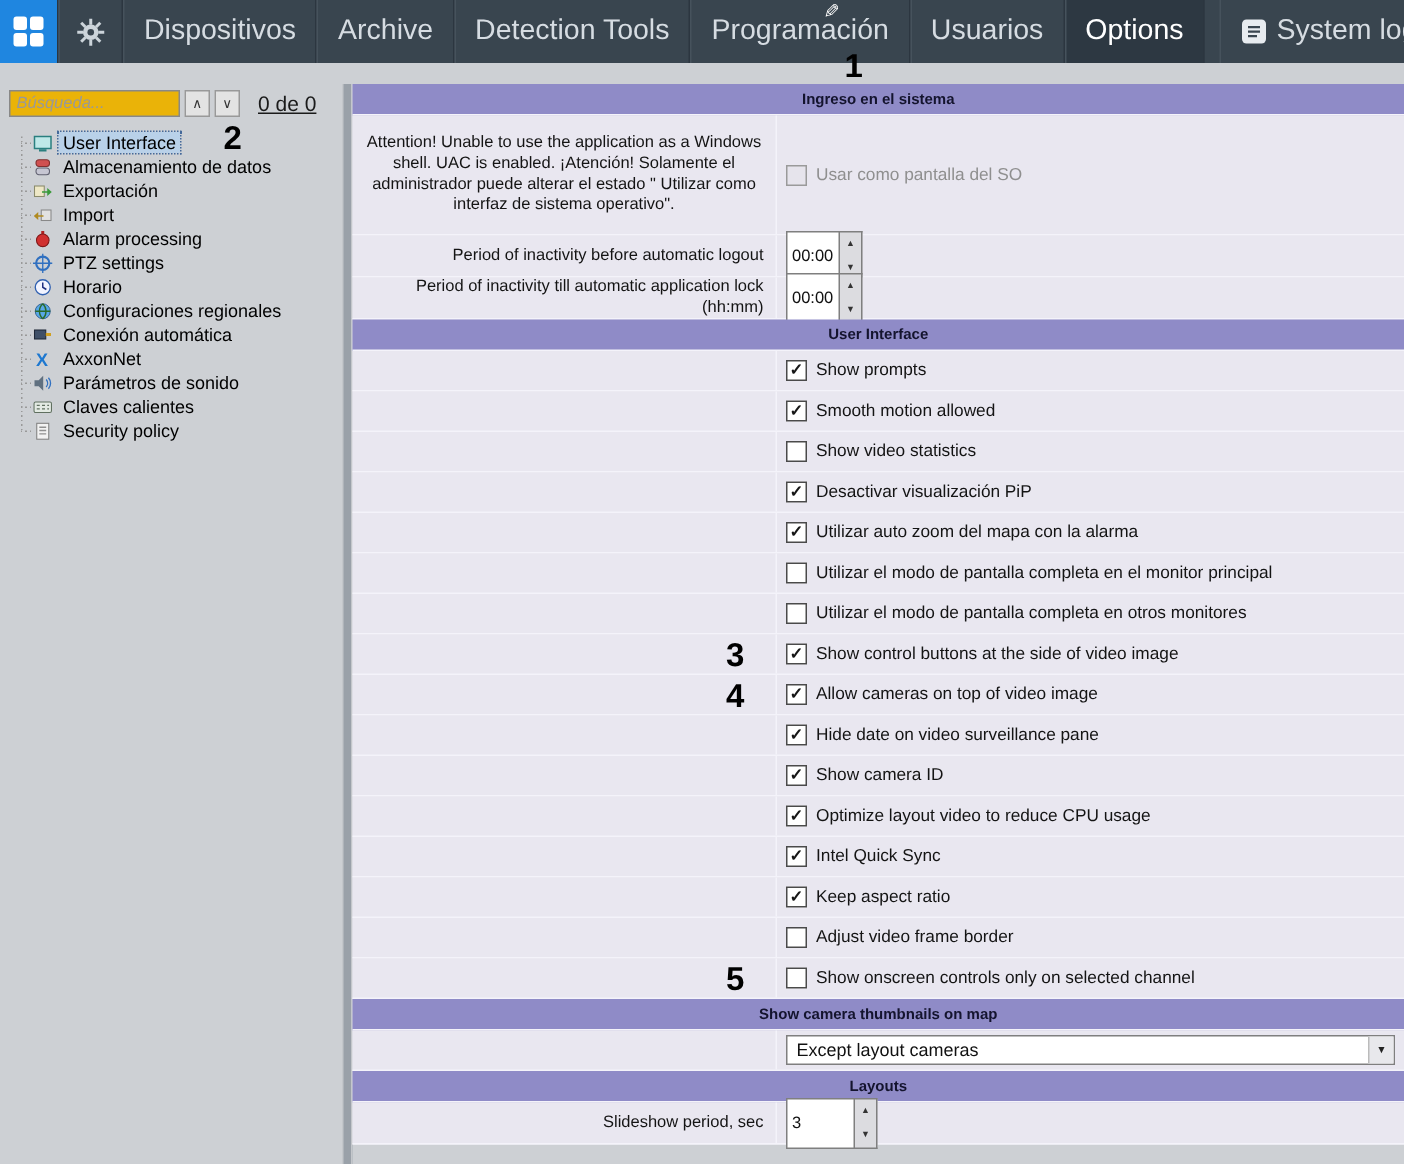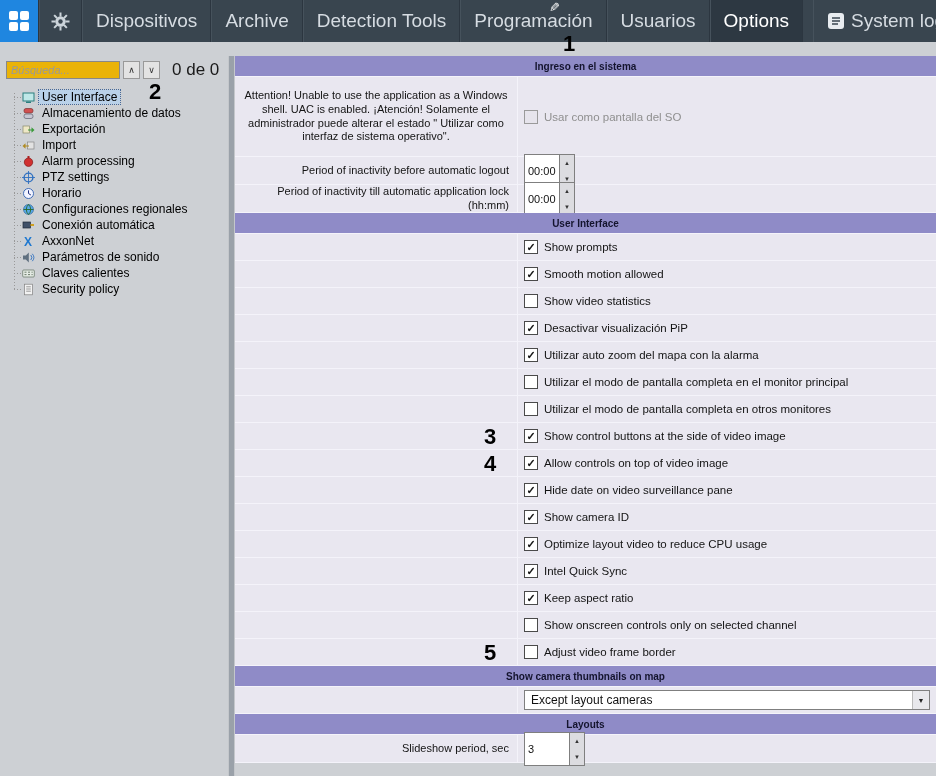--- a/index.html
+++ b/index.html
@@ -19,21 +19,21 @@
 
   
   .body{display:flex;align-items:flex-start;padding-top:14px;height:720px;}
 
   
   .sidebar{width:228px;flex:none;}
   .search-row{display:flex;align-items:center;padding:4px 6px 7px 6px;}
   .search-input{width:104px;height:16px;border:1px solid #888;font-size:11px;font-style:italic;color:#444;padding:0 4px;background:#eab308;font-family:"Liberation Sans",sans-serif;}
   .search-input::placeholder{color:#999;font-style:italic;}
   .mini-btn{width:17px;height:18px;margin-left:3px;background:#e3e3e3;border:1px solid #999;font-size:9px;color:#333;display:flex;align-items:center;justify-content:center;cursor:pointer;box-sizing:border-box;}
-  .search-count{font-size:17px;color:#1a1a1a;margin-left:12px;}
+  .search-count{font-size:14px;color:#1a1a1a;margin-left:12px;text-decoration:underline;}
   .tree{list-style:none;margin:2px 0 0 0;padding:0;font-size:12px;position:relative;}
   .tree::before{content:"";position:absolute;left:14px;top:4px;bottom:8px;width:1px;
     background-image:repeating-linear-gradient(to bottom,#999 0 1px,transparent 1px 3px);}
   .tree-item{display:flex;align-items:center;height:16px;padding-left:22px;position:relative;cursor:pointer;color:#000;}
   .tree-item::before{content:"";position:absolute;left:14px;top:8px;width:8px;height:1px;
     background-image:repeating-linear-gradient(to right,#999 0 1px,transparent 1px 3px);}
   .tree-icon{width:13px;height:13px;flex:none;margin-right:4px;display:flex;align-items:center;justify-content:center;}
   .tree-label{padding:0 3px;line-height:14px;white-space:nowrap;}
   .tree-item.selected .tree-label{background:#b9d1e9;outline:1px dotted #44699a;}
 
@@ -356,21 +356,21 @@
             <div class="cell-l"></div>
             <div class="cell-r">
               <span class="checkbox">✓</span>
               <span class="cb-label">Show control buttons at the side of video image</span>
             </div>
           </div>
           <div class="row cb-row">
             <div class="cell-l"></div>
             <div class="cell-r">
               <span class="checkbox">✓</span>
-              <span class="cb-label">Allow controls on top of video image</span>
+              <span class="cb-label">Allow cameras on top of video image</span>
             </div>
           </div>
           <div class="row cb-row">
             <div class="cell-l"></div>
             <div class="cell-r">
               <span class="checkbox">✓</span>
               <span class="cb-label">Hide date on video surveillance pane</span>
             </div>
           </div>
           <div class="row cb-row">
@@ -392,34 +392,34 @@
             <div class="cell-r">
               <span class="checkbox">✓</span>
               <span class="cb-label">Intel Quick Sync</span>
             </div>
           </div>
           <div class="row cb-row">
             <div class="cell-l"></div>
             <div class="cell-r">
               <span class="checkbox">✓</span>
               <span class="cb-label">Keep aspect ratio</span>
+            </div>
+          </div>
+          <div class="row cb-row">
+            <div class="cell-l"></div>
+            <div class="cell-r">
+              <span class="checkbox"></span>
+              <span class="cb-label">Adjust video frame border</span>
             </div>
           </div>
           <div class="row cb-row">
             <div class="cell-l"></div>
             <div class="cell-r">
               <span class="checkbox"></span>
               <span class="cb-label">Show onscreen controls only on selected channel</span>
-            </div>
-          </div>
-          <div class="row cb-row">
-            <div class="cell-l"></div>
-            <div class="cell-r">
-              <span class="checkbox"></span>
-              <span class="cb-label">Adjust video frame border</span>
             </div>
           </div>
         </div>
 
       <div class="sec-header">Show camera thumbnails on map</div>
 
       <div class="row dd-row">
         <div class="cell-l"></div>
         <div class="cell-r">
           <div class="dropdown">

